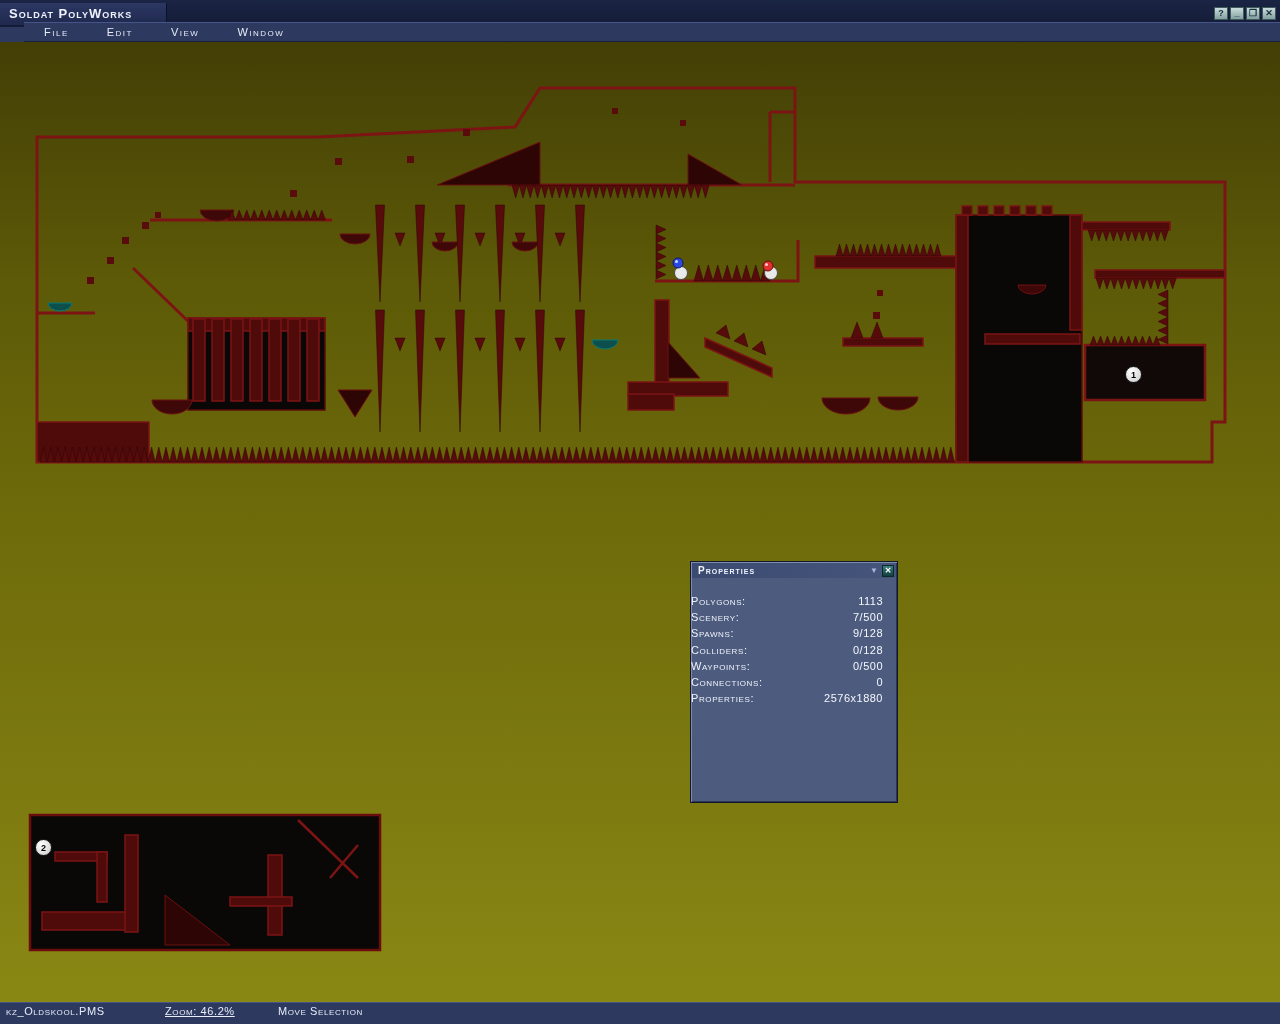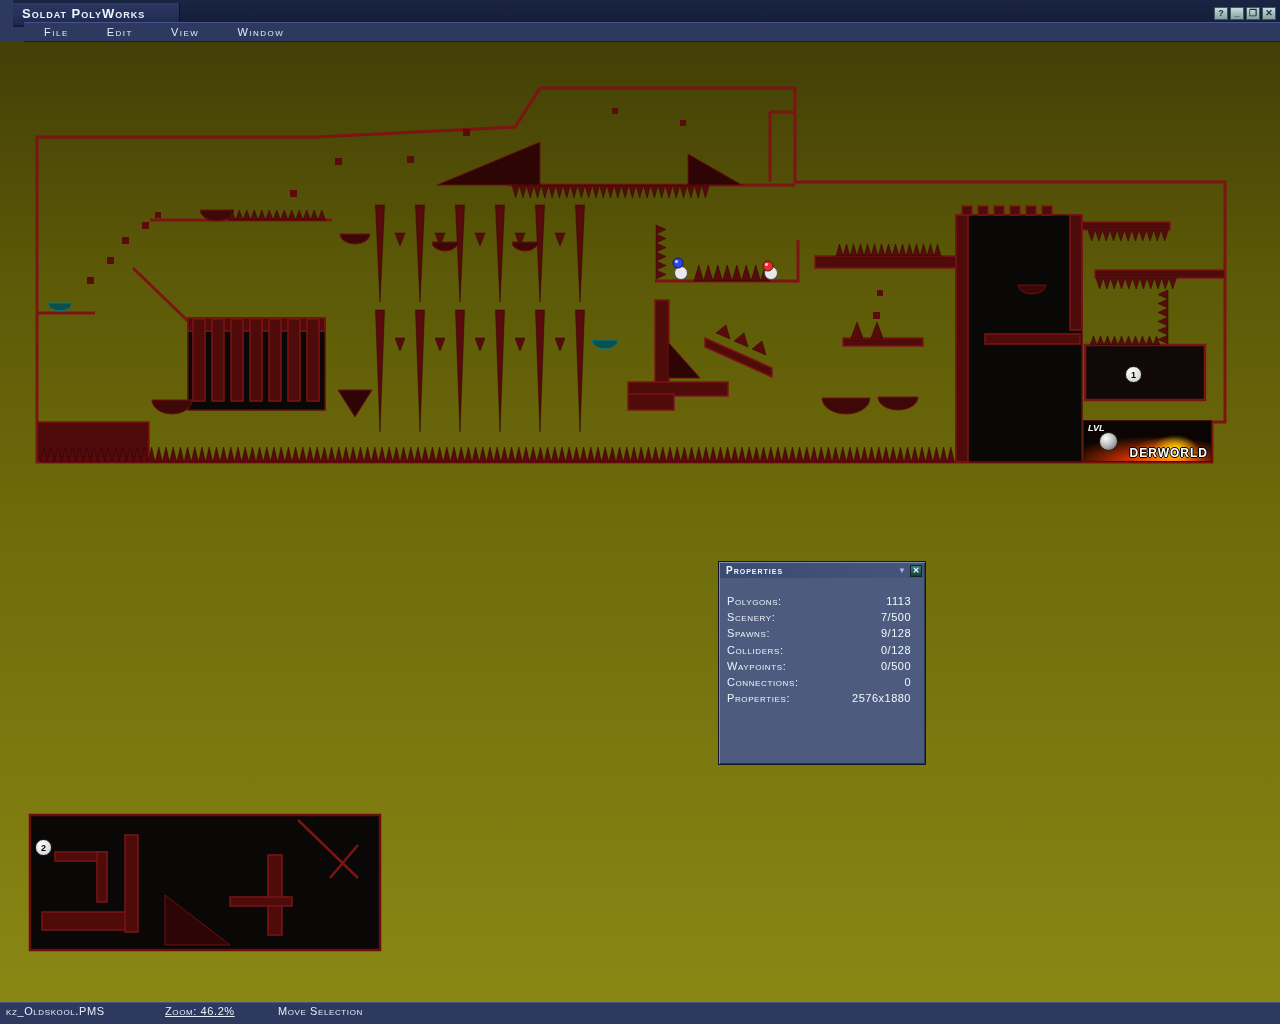--- a/index.html
+++ b/index.html
@@ -4,21 +4,21 @@
 <style>
   html,body{margin:0;padding:0;}
   body{
     width:1280px;height:1024px;overflow:hidden;position:relative;
     background:#2e3960;
     font-family:"Liberation Sans",sans-serif;
     -webkit-font-smoothing:none;
   }
   
   #titlebar{
-    position:absolute;top:0;left:13px;right:0;height:27px;
+    position:absolute;top:0;left:0;right:0;height:27px;
     background:linear-gradient(#1a2444,#131b36);
     display:flex;align-items:center;
   }
   #title-seg{
     height:22px;box-sizing:border-box;
     padding:0 34px 0 9px;
     background:linear-gradient(#2c3763,#1f294e);
     border-right:1px solid #0a1128;
     display:flex;align-items:center;
     color:#eef2fb;font-size:13px;font-weight:bold;
@@ -88,41 +88,41 @@
     position:absolute;right:3px;bottom:1px;font-size:12px;font-weight:bold;color:#fff;letter-spacing:1px;
     text-shadow:1px 0 0 #000,-1px 0 0 #000,0 1px 0 #000,0 -1px 0 #000;
   }
   .logo-ball{
     position:absolute;left:15px;top:11px;width:17px;height:17px;border-radius:50%;
     background:radial-gradient(circle at 35% 30%,#ffffff,#a8a8a8 60%,#4c4c4c);
     border:1px solid #222;
   }
   
   #props{
-    position:absolute;left:718px;top:519px;width:208px;height:204px;box-sizing:border-box;
+    position:absolute;left:690px;top:519px;width:208px;height:242px;box-sizing:border-box;
     background:#4d5b7e;
     border:1px solid #11182e;
     box-shadow:inset 1px 1px 0 #7e8cad,inset -1px -1px 0 #2b3656;
   }
   #props-titlebar{
     height:15px;margin:1px;background:linear-gradient(90deg,#3b4a70,#46557c);
     display:flex;align-items:center;padding:0 2px 0 6px;
   }
   #props-title{
     color:#f0f4fc;font-size:10px;font-weight:bold;
     font-variant:small-caps;letter-spacing:1px;flex:1;
   }
   #props-arrow{color:#a9b6d4;font-size:8px;margin-right:4px;cursor:default;}
   #props-close{
     width:12px;height:12px;box-sizing:border-box;
     background:linear-gradient(#3b8080,#123c3c);
     border:1px solid #0c2a2a;
     color:#fff;font-size:8px;font-weight:bold;line-height:10px;text-align:center;cursor:default;
   }
-  #props-body{padding:14px 14px 0 8px;}
+  #props-body{padding:14px 14px 0 0;}
   .prow{display:flex;justify-content:space-between;height:16.2px;align-items:center;}
   .plabel{color:#eef2fa;font-size:11px;font-variant:small-caps;letter-spacing:0.6px;}
   .pvalue{color:#f4f7fd;font-size:11px;letter-spacing:0.5px;}
   
   #statusbar{
     position:absolute;bottom:0;left:0;right:0;height:22px;
     background:#2e3960;border-top:1px solid #47548a;box-sizing:border-box;
     color:#e6ecf8;font-size:11px;font-variant:small-caps;letter-spacing:0.6px;
   }
   #statusbar span{position:absolute;top:2px;}
@@ -553,25 +553,20 @@
       <rect class="red" x="268" y="813" width="14" height="80"></rect>
       <rect class="red" x="230" y="855" width="62" height="9"></rect>
       <path class="wline" d="M298,778 L358,836 M358,803 L330,836" style="stroke-width:2.5;"></path>
     </g>
   </svg>
 
   <div class="map-marker" style="left:1125px;top:324px;">1</div>
   <div class="map-marker" style="left:35px;top:797px;">2</div>
 
 
-  <div id="logo">
-    <div class="logo-ball"></div>
-    <div class="logo-top">LVL</div>
-    <div class="logo-bottom">DERWORLD</div>
-  </div>
 
   <div id="props">
     <div id="props-titlebar">
       <span id="props-title">Properties</span>
       <span id="props-arrow">▼</span>
       <span id="props-close">✕</span>
     </div>
     <div id="props-body">
       <div class="prow">
         <span class="plabel">Polygons:</span>

